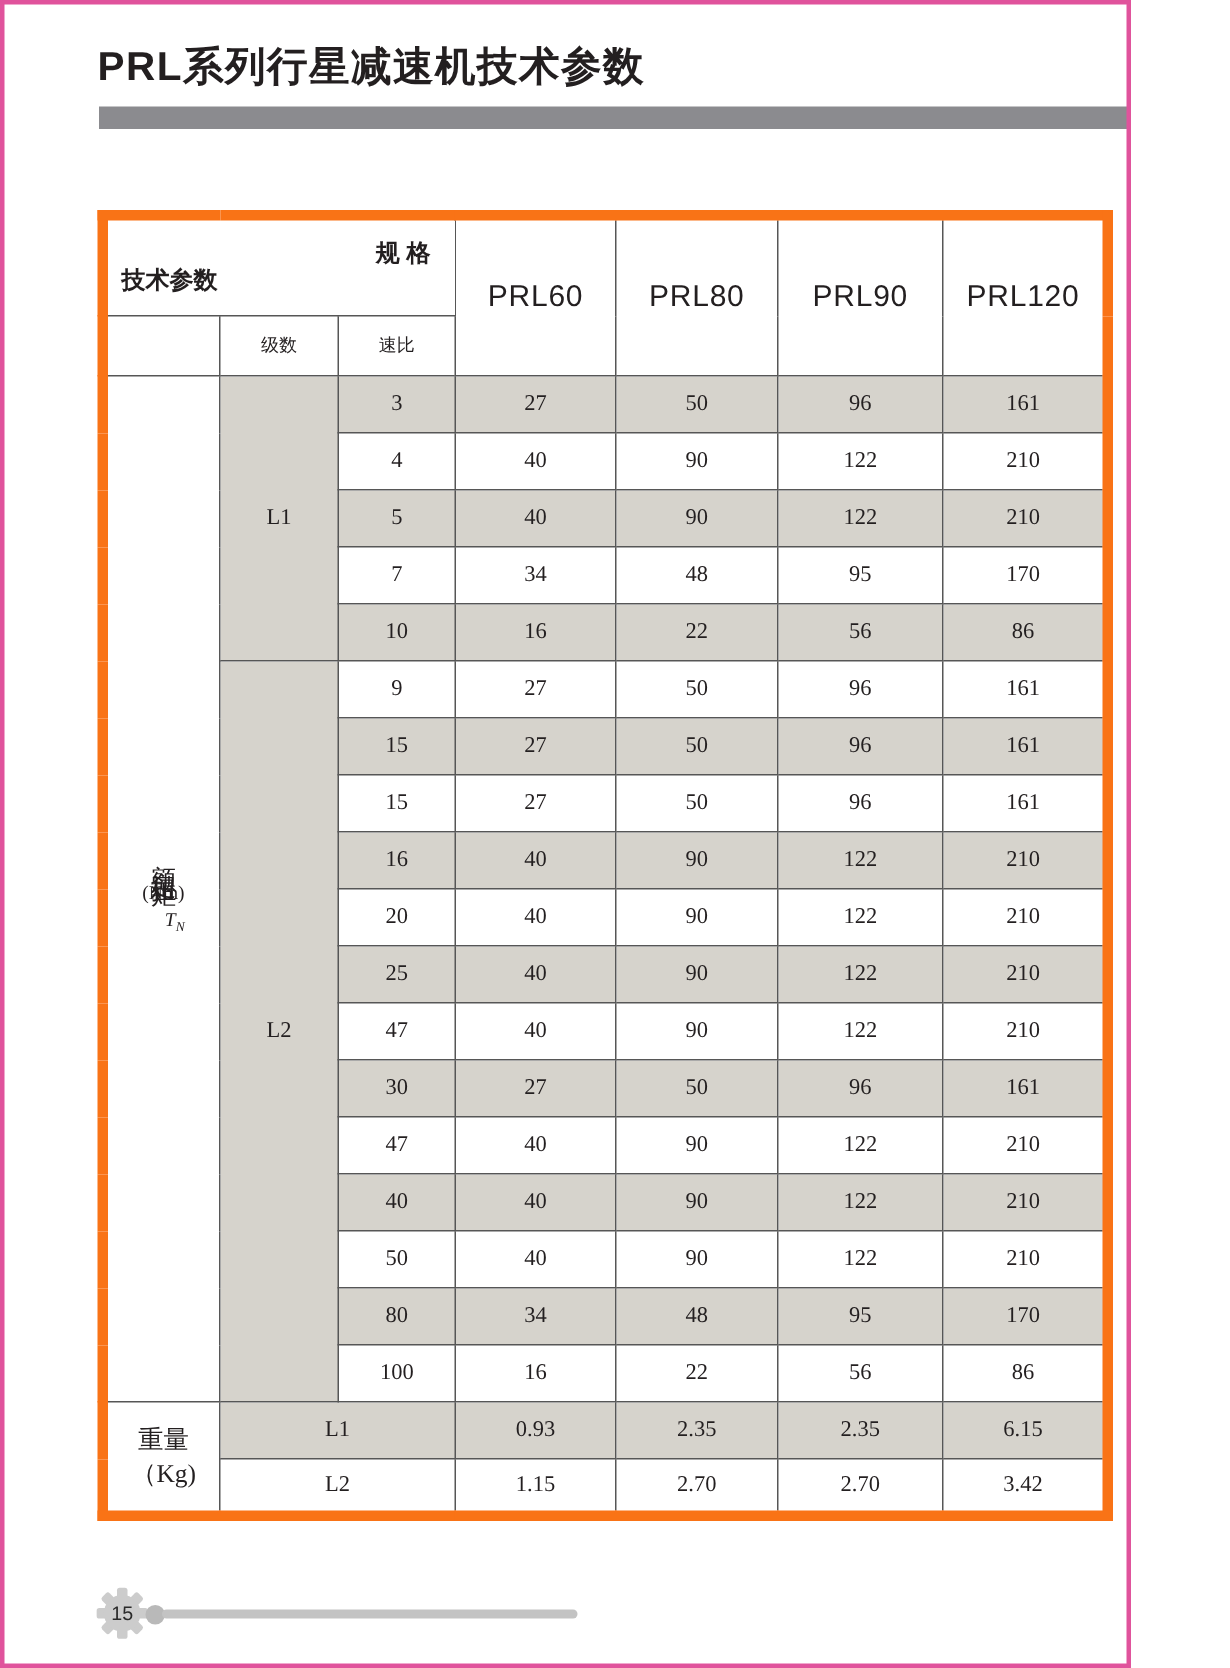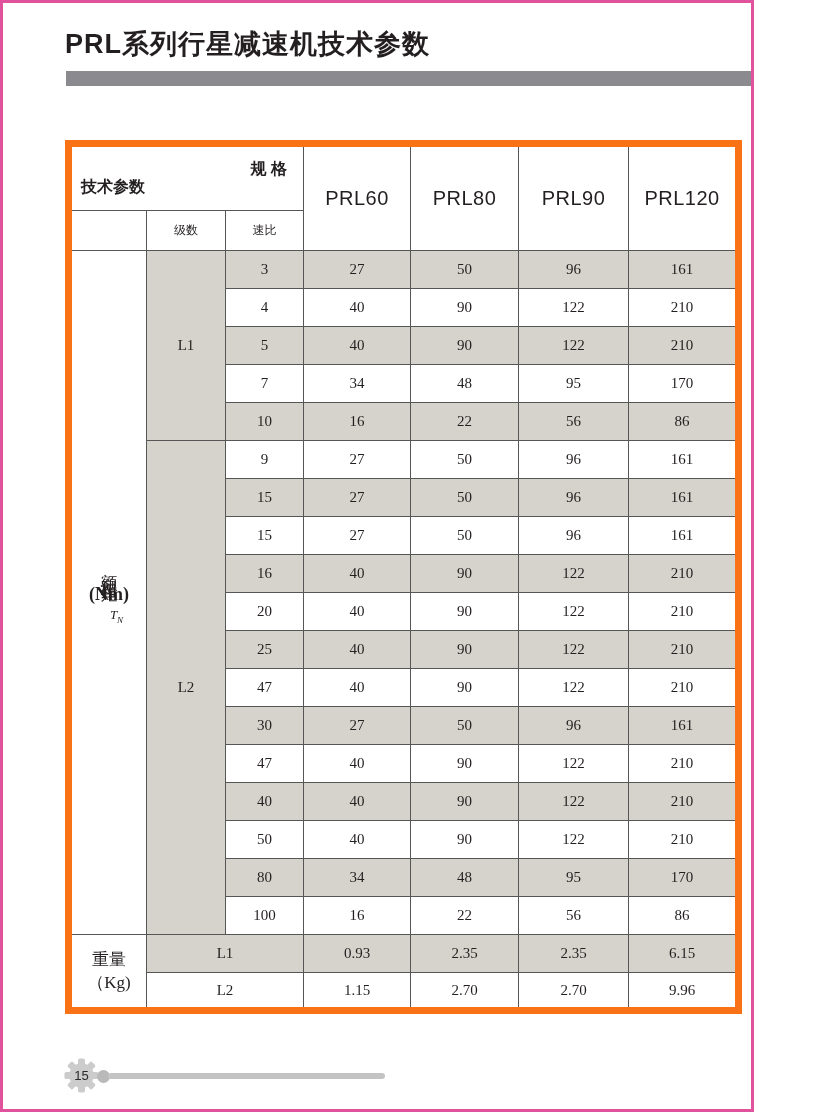--- a/index.html
+++ b/index.html
@@ -42,21 +42,21 @@
   td.diag .diag-bl { position:absolute; bottom:12px; left:9px; font-size:16px; font-weight:600; }
   tbody td { font-family:"Liberation Serif","DejaVu Serif", serif; font-size:15px; }
   tr.shaded td { background:#d6d3cc; }
   td.group-cell { background:#d6d3cc !important; font-size:15px; }
   tr.shaded td.torque-cell, tr.shaded td.weight-label-cell { background:#ffffff !important; }
   td.torque-cell { background:#ffffff; }
   .vtext {
     writing-mode:vertical-rl; text-orientation:upright;
     margin:0 auto; font-size:17px; letter-spacing:4px; line-height:1;
   }
-  .vunit { font-size:18px; margin-top:8px;font-weight:bold; }
+  .vunit { font-size:13px; margin-top:8px; }
   .vsym { font-size:13px; margin-top:2px;padding-left:15px; }
   .vsym em { font-family:"Liberation Serif", serif; font-style:italic; }
   .vsym sub { font-size:9px; font-style:italic; }
   td.weight-label-cell { font-size:17px; }
   
   .gear { position:absolute; left:64px; top:1058px; width:35px; height:35px; }
   .gear text { font-family:"Liberation Sans", sans-serif; font-size:15px; fill:#2a2a2a; }
   .footer-dot {
     position:absolute; left:97px; top:1070px; width:13px; height:13px;
     border-radius:50%; background:#b9b9b9;
@@ -243,21 +243,21 @@
             <td class="val-cell">0.93</td>
             <td class="val-cell">2.35</td>
             <td class="val-cell">2.35</td>
             <td class="val-cell">6.15</td>
           </tr>
           <tr>
             <td colspan="2">L2</td>
             <td class="val-cell">1.15</td>
             <td class="val-cell">2.70</td>
             <td class="val-cell">2.70</td>
-            <td class="val-cell">9.96</td>
+            <td class="val-cell">3.42</td>
           </tr>
         </tbody>
     </table>
   </div>
 
   <svg class="gear" viewBox="0 0 40 40">
     <g fill="#cccccc">
       <rect x="16" y="0.5" width="8" height="8" rx="2"></rect>
       <rect x="16" y="0.5" width="8" height="8" rx="2" transform="rotate(45 20 20)"></rect>
       <rect x="16" y="0.5" width="8" height="8" rx="2" transform="rotate(90 20 20)"></rect>

